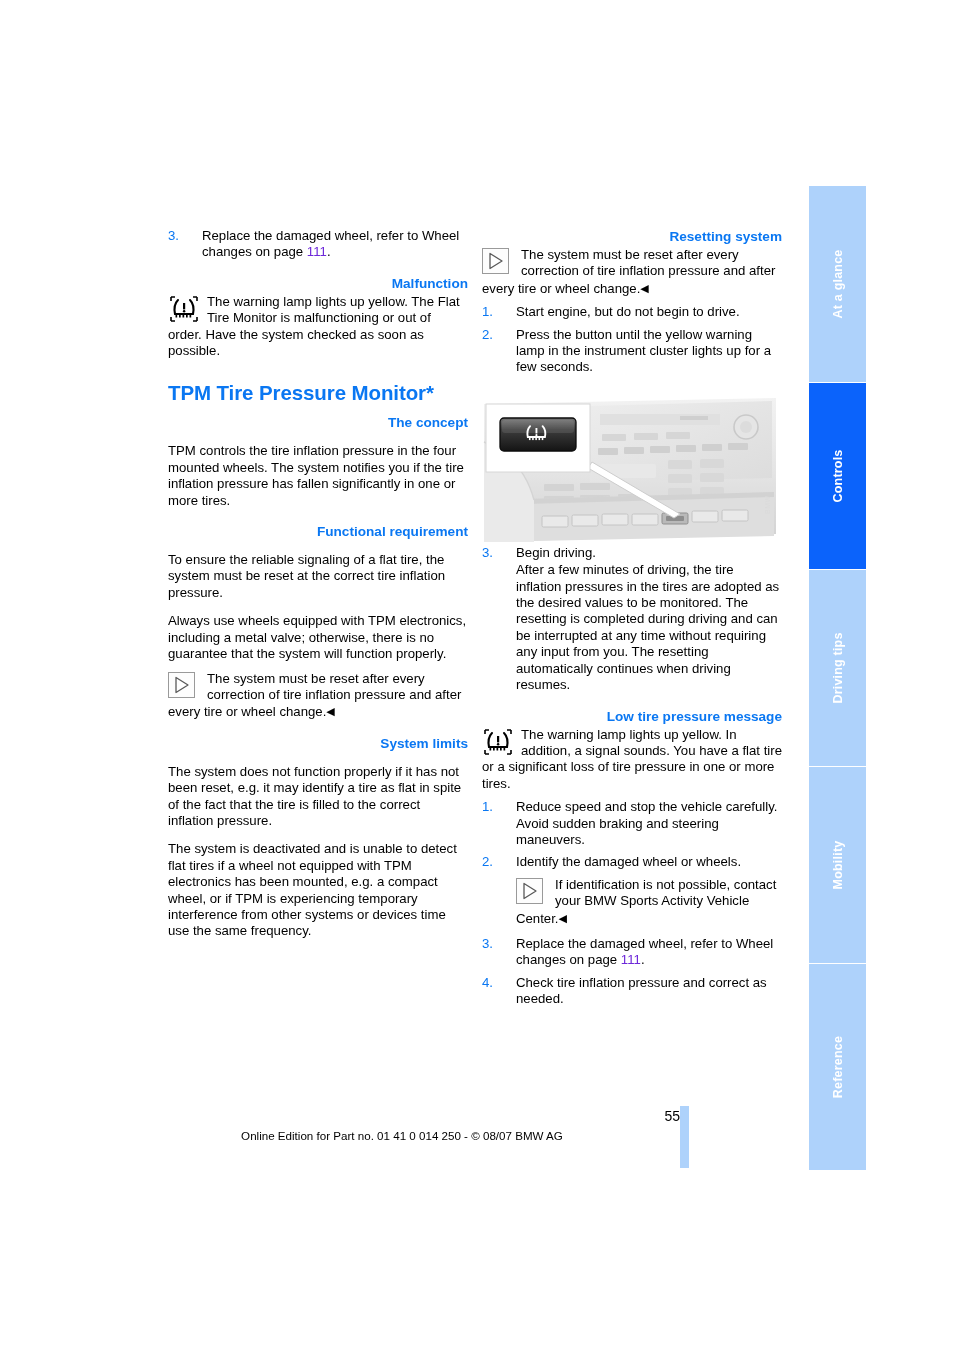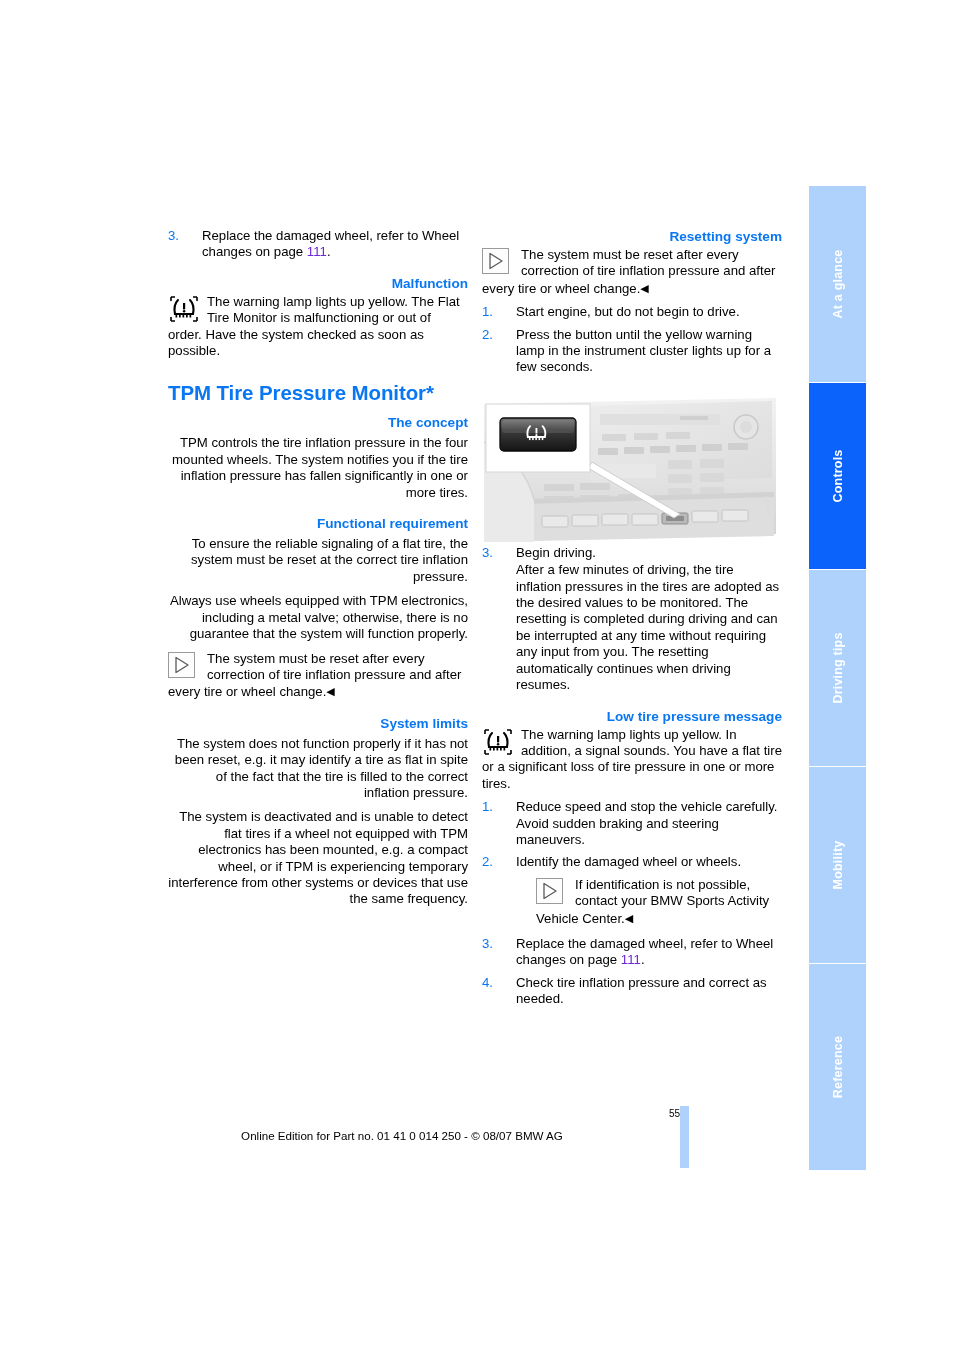--- a/index.html
+++ b/index.html
@@ -47,22 +47,21 @@
     color: #0a77f2;
     font-size: 13.6px;
     font-weight: bold;
     line-height: 17px;
     margin: 14px 0 2px 0;
     text-align: right;
   }
   .h2.first { margin-top: 0; }
 
   p {
-    margin: 4px 0 8px 0;
-    text-align: right;
+    margin: 12px 0 8px 0;
   }
 
   
   .olist {
     margin: 0 0 3px 0;
   }
   .li {
     position: relative;
     padding-left: 34px;
     margin-bottom: 6px;
@@ -126,21 +125,21 @@
     font-size: 11.6px;
     color: #000;
     white-space: nowrap;
   }
   .page-number {
     position: absolute;
     left: 640px;
     top: 1108px;
     width: 40px;
     text-align: right;
-    font-size: 10px;
+    font-size: 14px;
     font-weight: normal;
     color: #000;
   }
   .page-bar {
     position: absolute;
     left: 680px;
     top: 1106px;
     width: 9px;
     height: 62px;
     background: #aed2fb;
@@ -230,21 +229,21 @@
           <rect x="0.5" y="0.5" width="26" height="25" fill="#fdfdfd" stroke="#9a9a9a" stroke-width="1"></rect>
           <path d="M8 5.5 L20 13 L8 20.5 Z" fill="#ffffff" stroke="#5a5a5a" stroke-width="1.3" stroke-linejoin="round"></path>
         </svg>
       </span>
       <span>The system must be reset after every correction of tire inflation pressure and after every tire or wheel change.</span><span class="endmark">◀</span>
     </div>
 
     <div class="h2">System limits</div>
 
     <p>The system does not function properly if it has not been reset, e.g. it may identify a tire as flat in spite of the fact that the tire is filled to the correct inflation pressure.</p>
-    <p>The system is deactivated and is unable to detect flat tires if a wheel not equipped with TPM electronics has been mounted, e.g. a compact wheel, or if TPM is experiencing temporary interference from other systems or devices that use the same frequency.</p>
+    <p>The system is deactivated and is unable to detect flat tires if a wheel not equipped with TPM electronics has been mounted, e.g. a compact wheel, or if TPM is experiencing temporary interference from other systems or devices time use the same frequency.</p>
   </div>
 
   <div class="col col-right">
 
     <div class="h2 first">Resetting system</div>
 
     <div class="note">
       <span class="noteicon">
         <svg width="27" height="26" viewBox="0 0 27 26">
           <rect x="0.5" y="0.5" width="26" height="25" fill="#fdfdfd" stroke="#9a9a9a" stroke-width="1"></rect>
@@ -300,21 +299,21 @@
 
     <div class="olist">
       <div class="li">
         <span class="num">1.</span><span>Reduce speed and stop the vehicle carefully. Avoid sudden braking and steering maneuvers.</span>
       </div>
       <div class="li">
         <span class="num">2.</span><span>Identify the damaged wheel or wheels.</span>
       </div>
     </div>
 
-    <div class="note" style="margin-left:54px;margin-top:3px;">
+    <div class="note" style="margin-left:34px;margin-top:3px;">
       <span class="noteicon">
         <svg width="27" height="26" viewBox="0 0 27 26">
           <rect x="0.5" y="0.5" width="26" height="25" fill="#fdfdfd" stroke="#9a9a9a" stroke-width="1"></rect>
           <path d="M8 5.5 L20 13 L8 20.5 Z" fill="#ffffff" stroke="#5a5a5a" stroke-width="1.3" stroke-linejoin="round"></path>
         </svg>
       </span>
       <span>If identification is not possible, contact your BMW Sports Activity Vehicle Center.</span><span class="endmark">◀</span>
     </div>
     <div style="height:2px"></div>
 

